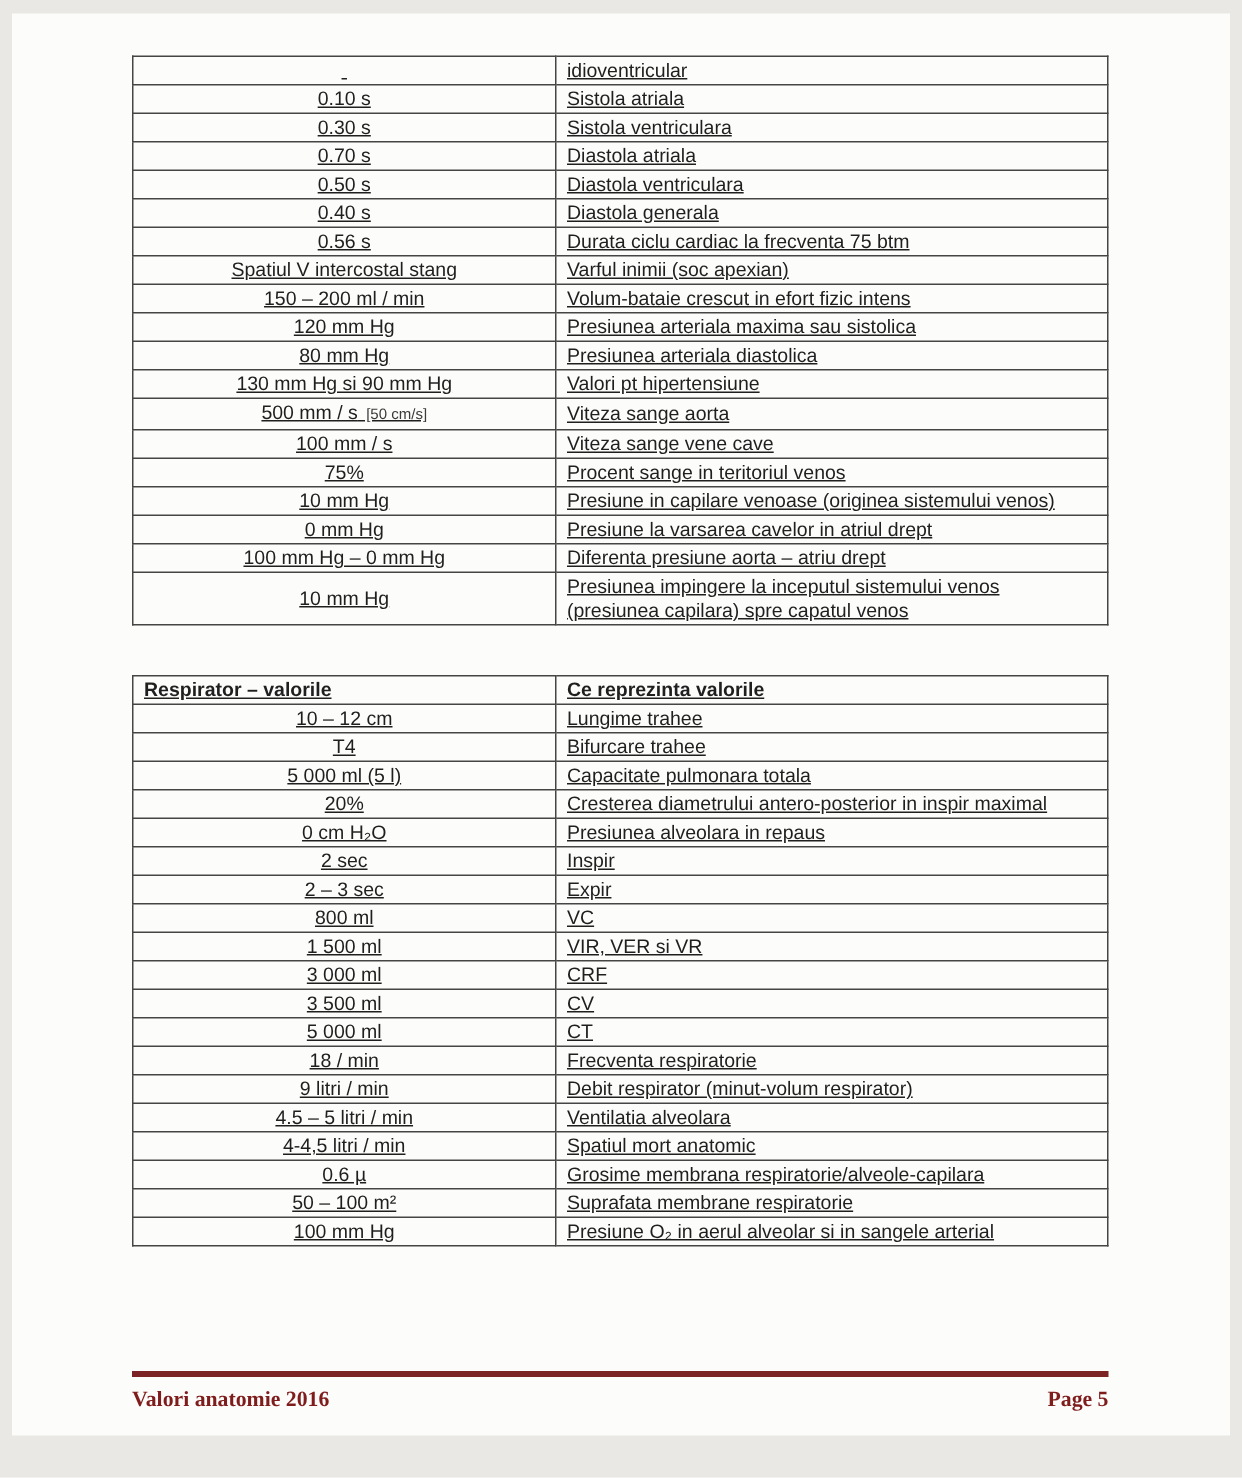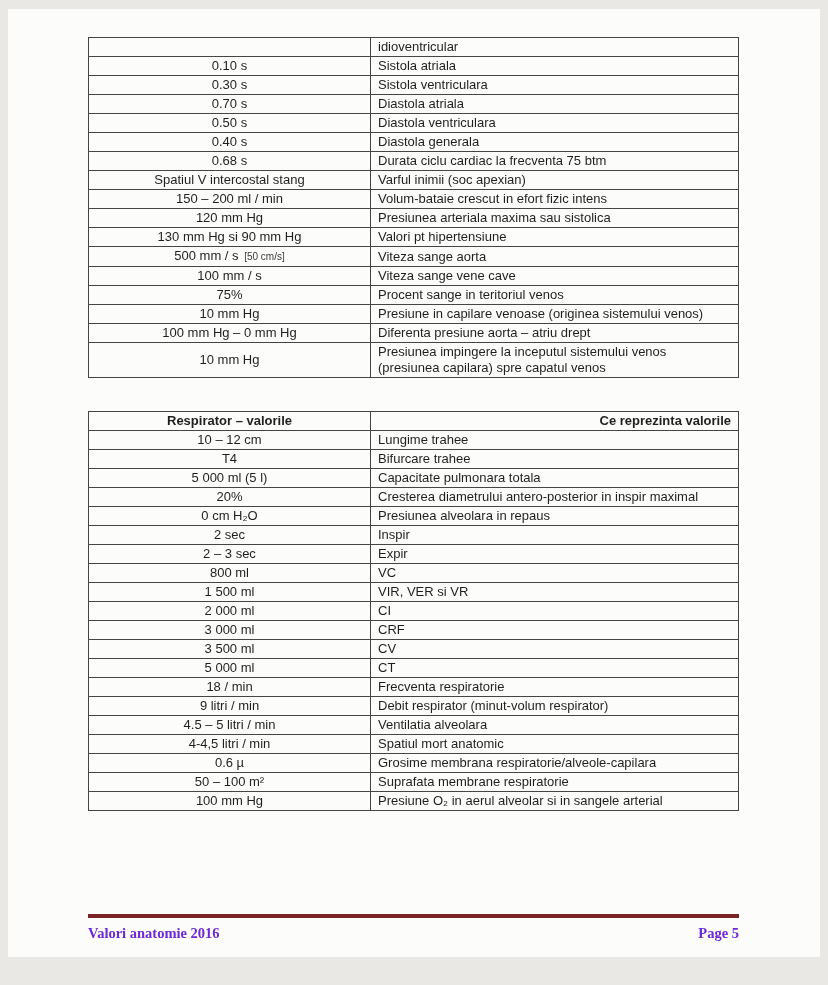--- a/index.html
+++ b/index.html
@@ -14,37 +14,38 @@
   }
   .page {
     position: relative;
     width: 812px;
     height: 948px;
     margin: 9px auto 0;
     background: #fcfcfa;
   }
   .content {
     padding: 28px 0 0 80px;
+    text-decoration: underline;
   }
   table.values {
     border-collapse: collapse;
     width: 651px;
     table-layout: fixed;
   }
   table.values td, table.values th {
     border: 1px solid #454545;
     font-size: 13px;
     line-height: 16px;
     padding: 1px 7px;
     vertical-align: middle;
   }
   td.col-value { width: 282px; text-align: center; }
   td.col-desc  { text-align: left; }
-  th.col-value { width: 282px; text-align: center; font-weight: bold; }
-  th.col-desc  { text-align: right; font-weight: bold; }
+  th.col-value { width: 282px; text-align: left; font-weight: bold; }
+  th.col-desc  { text-align: left; font-weight: bold; }
   .note {
     font-size: 10px;
     color: #3a3a3a;
   }
   .table-gap { height: 33px; }
   .footer-area {
     position: absolute;
     left: 80px;
     top: 905px;
     width: 651px;
@@ -53,21 +54,21 @@
     height: 4px;
     width: 100%;
     margin-bottom: 7px;
   }
   .footer-row {
     display: flex;
     justify-content: space-between;
     font-family: "Liberation Serif", "DejaVu Serif", serif;
     font-size: 14.5px;
     font-weight: bold;
-    color: #6d28d9;
+    color: #7f1d1d;
   }
 </style>
 </head>
 <body>
 
 <div class="page">
   <div class="content">
 
     <table class="values">
       <tbody id="table1-body">
@@ -89,54 +90,62 @@
           </tr>
           <tr>
             <td class="col-value">0.50 s</td>
             <td class="col-desc">Diastola ventriculara</td>
           </tr>
           <tr>
             <td class="col-value">0.40 s</td>
             <td class="col-desc">Diastola generala</td>
           </tr>
           <tr>
-            <td class="col-value">0.68 s</td>
+            <td class="col-value">0.56 s</td>
             <td class="col-desc">Durata ciclu cardiac la frecventa 75 btm</td>
           </tr>
           <tr>
             <td class="col-value">Spatiul V intercostal stang</td>
             <td class="col-desc">Varful inimii (soc apexian)</td>
           </tr>
           <tr>
             <td class="col-value">150 – 200 ml / min</td>
             <td class="col-desc">Volum-bataie crescut in efort fizic intens</td>
           </tr>
           <tr>
             <td class="col-value">120 mm Hg</td>
             <td class="col-desc">Presiunea arteriala maxima sau sistolica</td>
           </tr>
           <tr>
+            <td class="col-value">80 mm Hg</td>
+            <td class="col-desc">Presiunea arteriala diastolica</td>
+          </tr>
+          <tr>
             <td class="col-value">130 mm Hg si 90 mm Hg</td>
             <td class="col-desc">Valori pt hipertensiune</td>
           </tr>
           <tr>
             <td class="col-value">500 mm / s<span class="note">&nbsp; [50 cm/s]</span></td>
             <td class="col-desc">Viteza sange aorta</td>
           </tr>
           <tr>
             <td class="col-value">100 mm / s</td>
             <td class="col-desc">Viteza sange vene cave</td>
           </tr>
           <tr>
             <td class="col-value">75%</td>
             <td class="col-desc">Procent sange in teritoriul venos</td>
           </tr>
           <tr>
             <td class="col-value">10 mm Hg</td>
             <td class="col-desc">Presiune in capilare venoase (originea sistemului venos)</td>
+          </tr>
+          <tr>
+            <td class="col-value">0 mm Hg</td>
+            <td class="col-desc">Presiune la varsarea cavelor in atriul drept</td>
           </tr>
           <tr>
             <td class="col-value">100 mm Hg – 0 mm Hg</td>
             <td class="col-desc">Diferenta presiune aorta – atriu drept</td>
           </tr>
           <tr>
             <td class="col-value">10 mm Hg</td>
             <td class="col-desc">Presiunea impingere la inceputul sistemului venos (presiunea capilara) spre capatul venos</td>
           </tr>
         </tbody>
@@ -182,24 +191,20 @@
           </tr>
           <tr>
             <td class="col-value">800 ml</td>
             <td class="col-desc">VC</td>
           </tr>
           <tr>
             <td class="col-value">1 500 ml</td>
             <td class="col-desc">VIR, VER si VR</td>
           </tr>
           <tr>
-            <td class="col-value">2 000 ml</td>
-            <td class="col-desc">CI</td>
-          </tr>
-          <tr>
             <td class="col-value">3 000 ml</td>
             <td class="col-desc">CRF</td>
           </tr>
           <tr>
             <td class="col-value">3 500 ml</td>
             <td class="col-desc">CV</td>
           </tr>
           <tr>
             <td class="col-value">5 000 ml</td>
             <td class="col-desc">CT</td>

